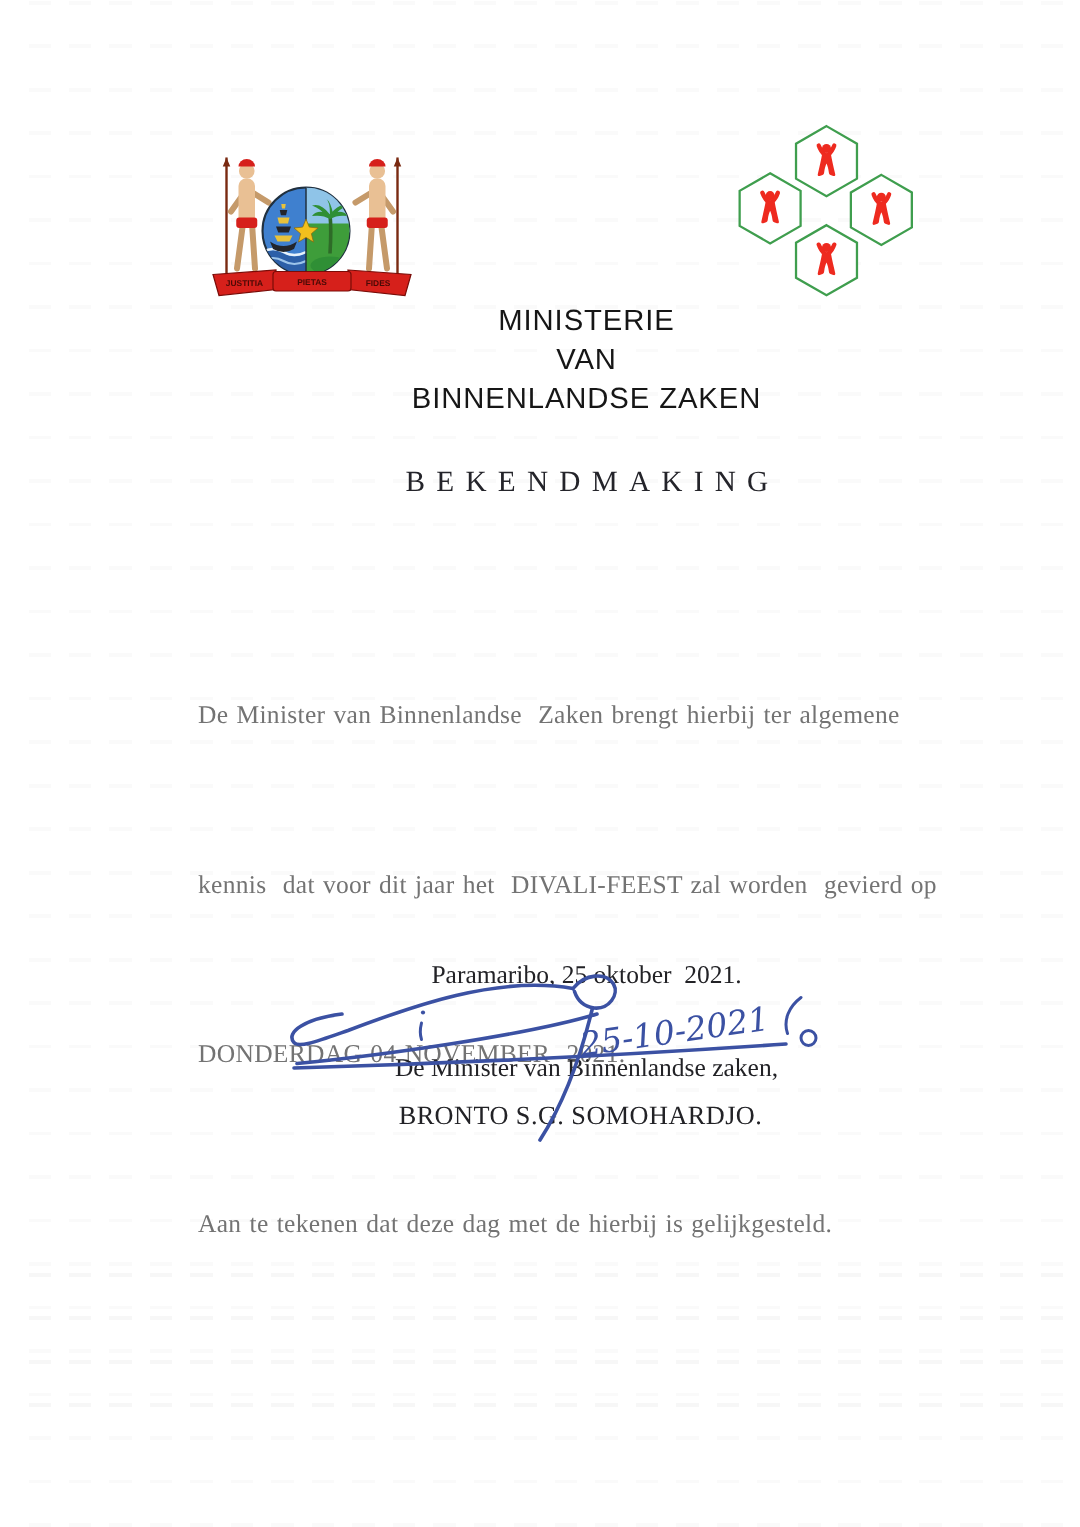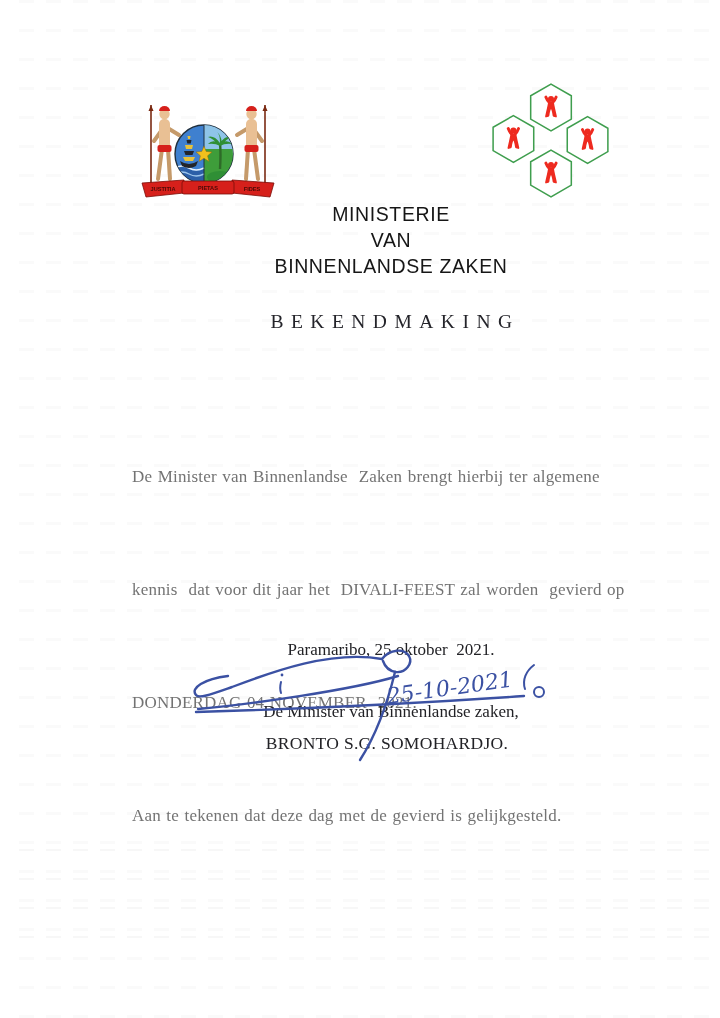--- a/index.html
+++ b/index.html
@@ -180,21 +180,21 @@
     <div>VAN</div>
     <div>BINNENLANDSE ZAKEN</div>
   </div>
 
   <div class="announcement-title">BEKENDMAKING</div>
 
   <div class="body-block">
     <div>De Minister van Binnenlandse  Zaken brengt hierbij ter algemene</div>
     <div>kennis  dat voor dit jaar het  DIVALI-FEEST zal worden  gevierd op</div>
     <div>DONDERDAG 04 NOVEMBER  2021.</div>
-    <div>Aan te tekenen dat deze dag met de gevierd is gelijkgesteld.</div>
+    <div>Aan te tekenen dat deze dag met de hierbij is gelijkgesteld.</div>
   </div>
 
   <div class="closing-block">
     <div>Paramaribo, 25 oktober  2021.</div>
     <div>De Minister van Binnenlandse zaken,</div>
   </div>
 
   <svg class="signature-svg" viewBox="0 0 392 132" xmlns="http://www.w3.org/2000/svg">
     <g fill="none" stroke="#3b51a3" stroke-width="2.4" stroke-linecap="round">
       <path d="M46,30 C22,33 8,42 14,49 C17,53 30,48 50,41 C92,25 150,4 200,13"></path>

